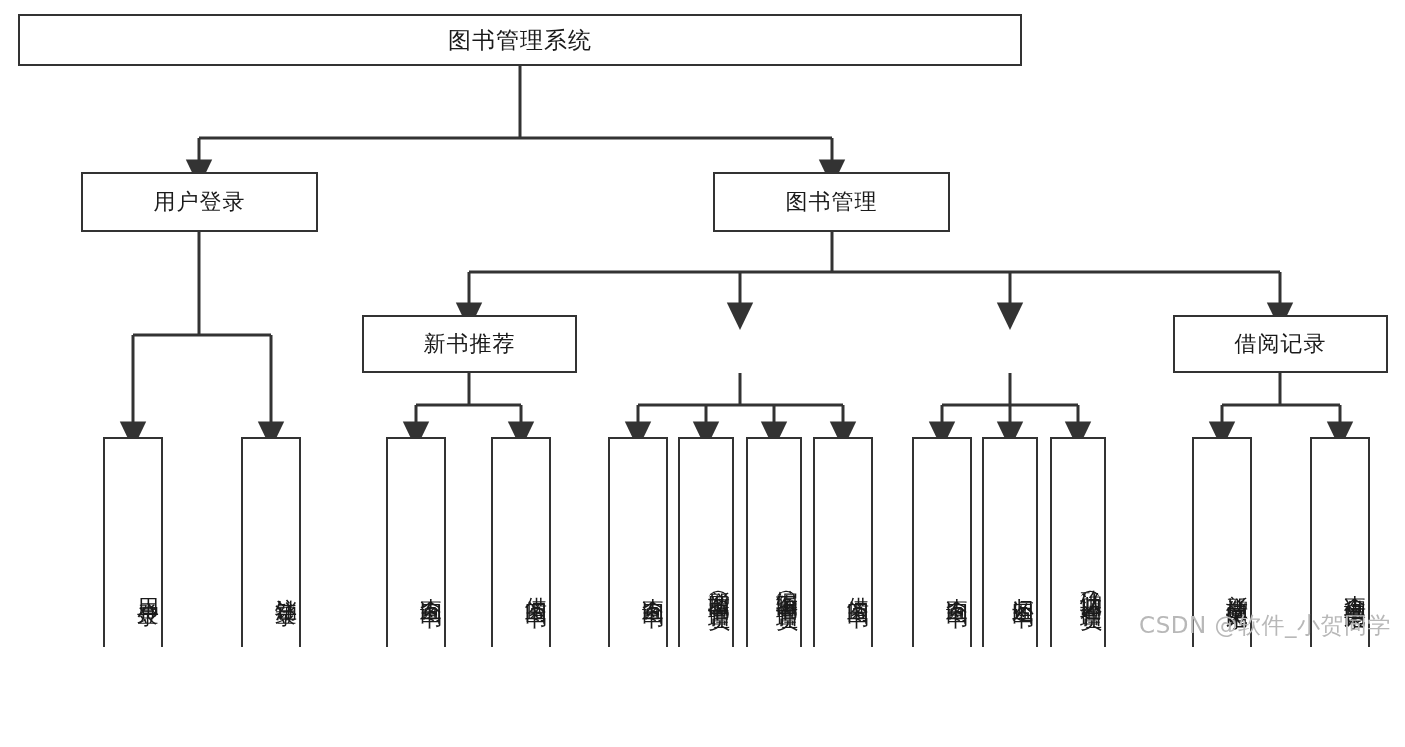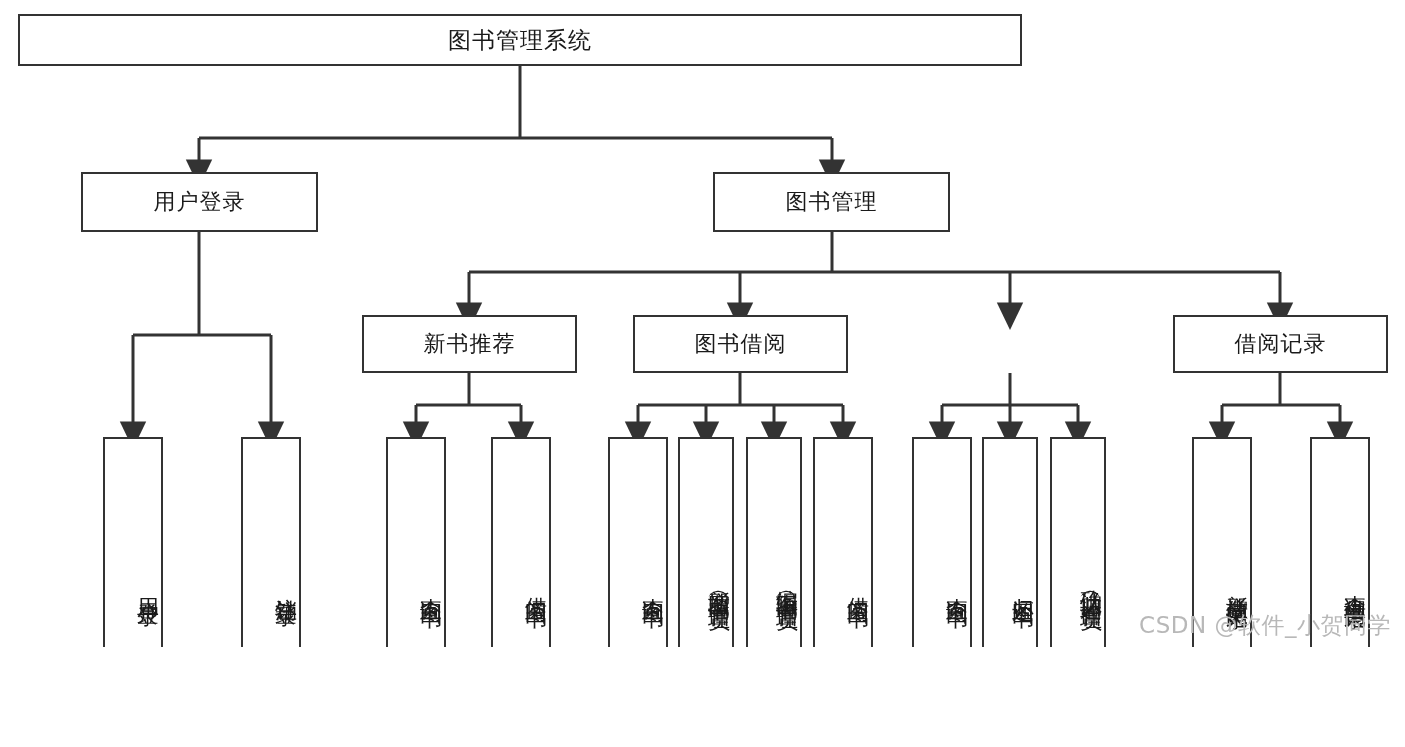--- a/index.html
+++ b/index.html
@@ -121,21 +121,20 @@
   </svg>
 
   <div class="node horizontal root" style="left:18px; top:14px; width:1004px; height:52px;">图书管理系统</div>
 
   <div class="node horizontal" style="left:81px; top:172px; width:237px; height:60px;">用户登录</div>
 
   <div class="node horizontal" style="left:713px; top:172px; width:237px; height:60px;">图书管理</div>
 
   <div class="node horizontal" style="left:362px; top:315px; width:215px; height:58px;">新书推荐</div>
 
-  <div class="node horizontal" style="left:633px; top:315px; width:215px; height:58px;">图书借阅</div>
 
 
   <div class="node horizontal" style="left:1173px; top:315px; width:215px; height:58px;">借阅记录</div>
 
   <div class="node vertical" style="left:103px; top:437px; width:60px; height:297px;">用户登录</div>
 
   <div class="node vertical" style="left:241px; top:437px; width:60px; height:297px;">注销登录</div>
 
   <div class="node vertical" style="left:386px; top:437px; width:60px; height:297px;">查询图书</div>
 

